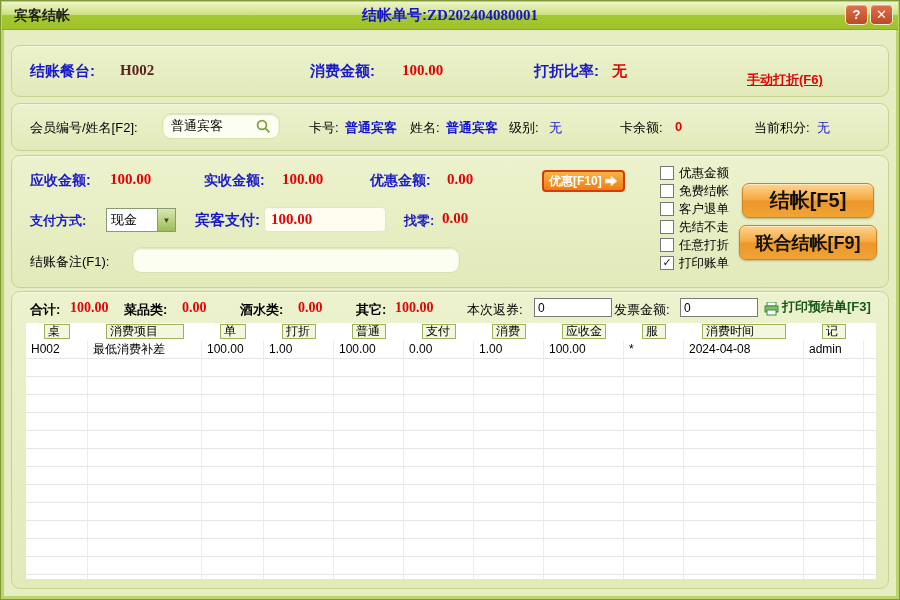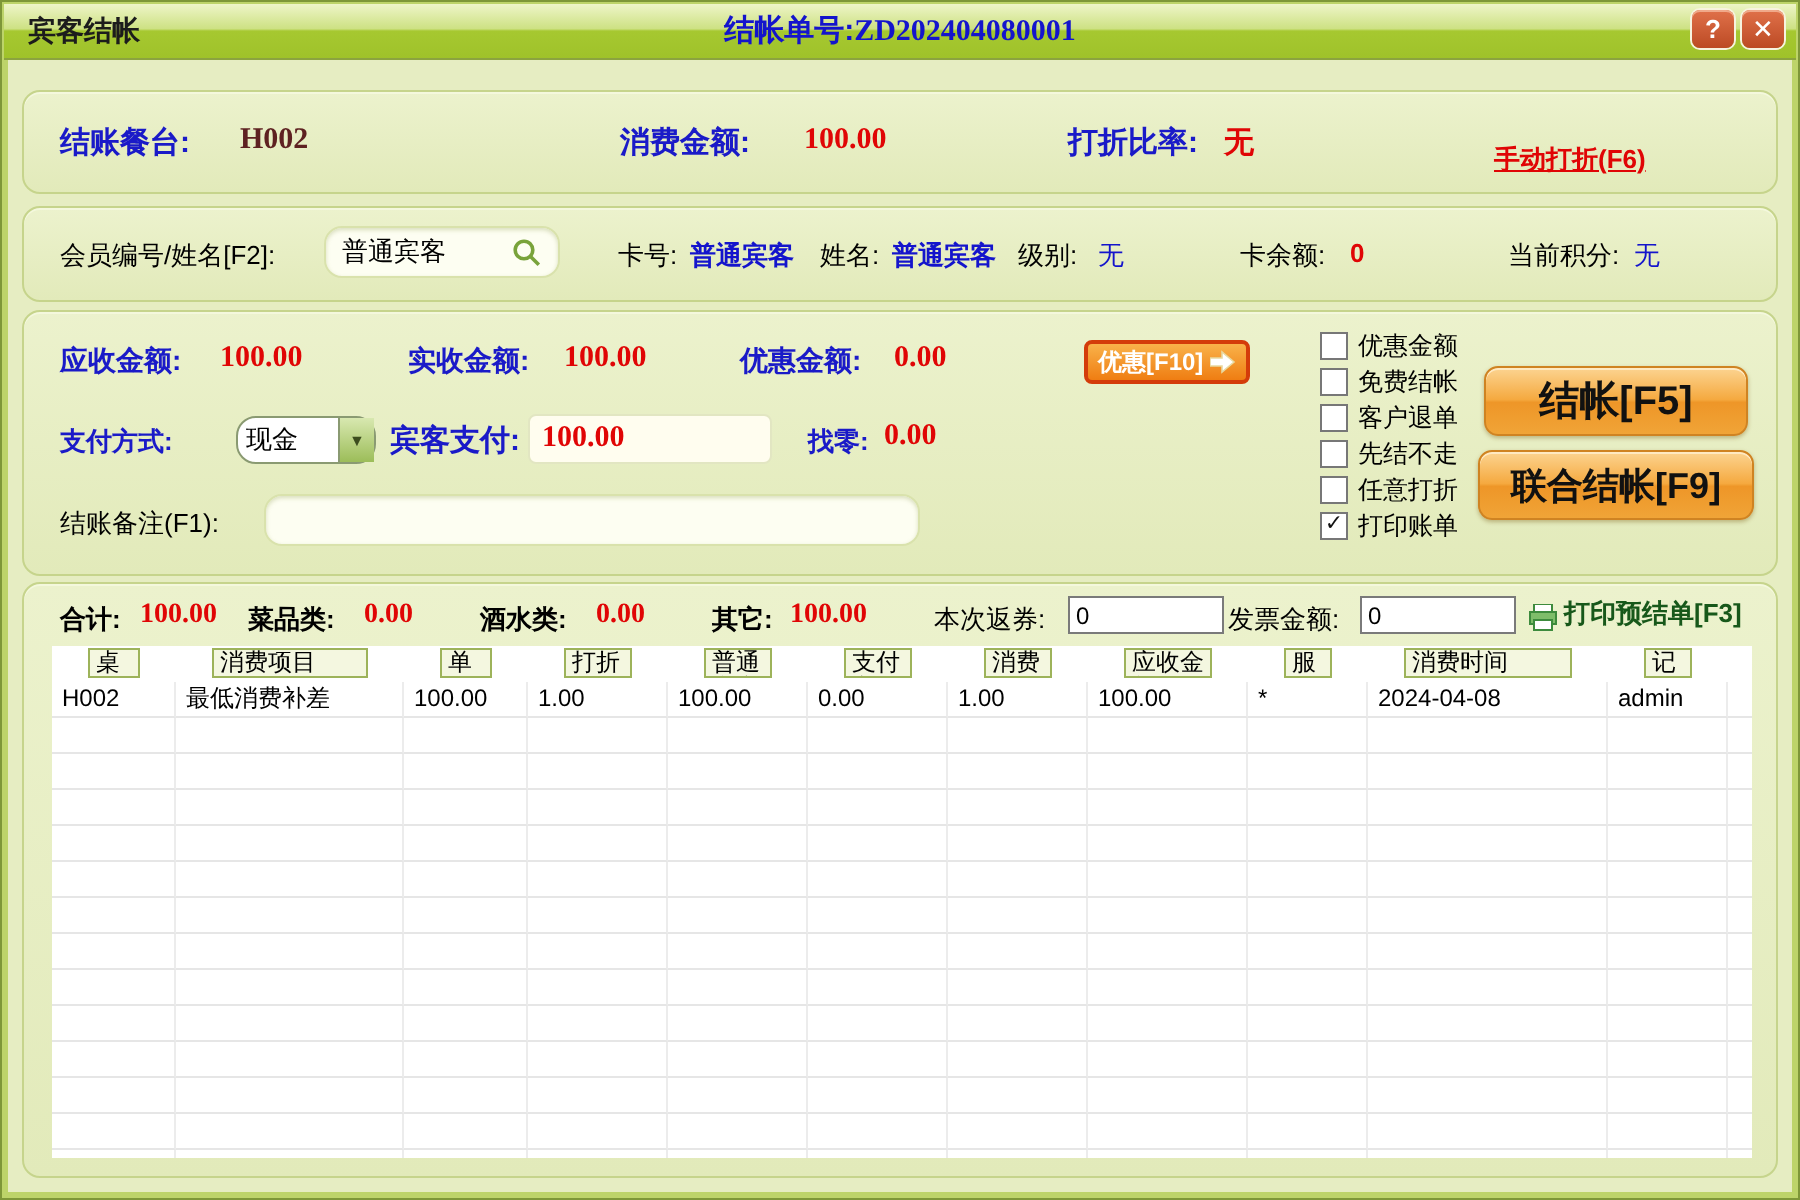--- a/index.html
+++ b/index.html
@@ -127,21 +127,21 @@
     <div class="abs coupon-btn" style="left:530px;top:14px;height:18px;">
       <span>优惠[F10]</span>
       <span>
         <svg width="13" height="12" viewBox="0 0 13 12">
             <path d="M0 4 h6 V1 l6 5 -6 5 V8 H0 z" fill="#fff" stroke="#e8d9a0" stroke-width="0.8"></path>
           </svg>
       </span>
     </div>
 
     <span class="abs lbl-blue-s" style="left:18px;top:56px;">支付方式:</span>
-    <div class="abs select" style="left:106px;top:52px;width:68px;height:22px;border-radius:10px;">
+    <div class="abs select" style="left:94px;top:52px;width:68px;height:22px;">
       <span class="sval">现金</span>
       <span class="sarrow">▼</span>
     </div>
     <span class="abs lbl-blue" style="left:183px;top:55px;font-size:15px;">宾客支付:</span>
     <div class="abs pay-input" style="left:252px;top:51px;width:108px;height:23px;">
       <span>100.00</span>
     </div>
     <span class="abs lbl-blue-s" style="left:392px;top:56px;">找零:</span>
     <span class="abs val-red" style="left:430px;top:54px;">0.00</span>
 

